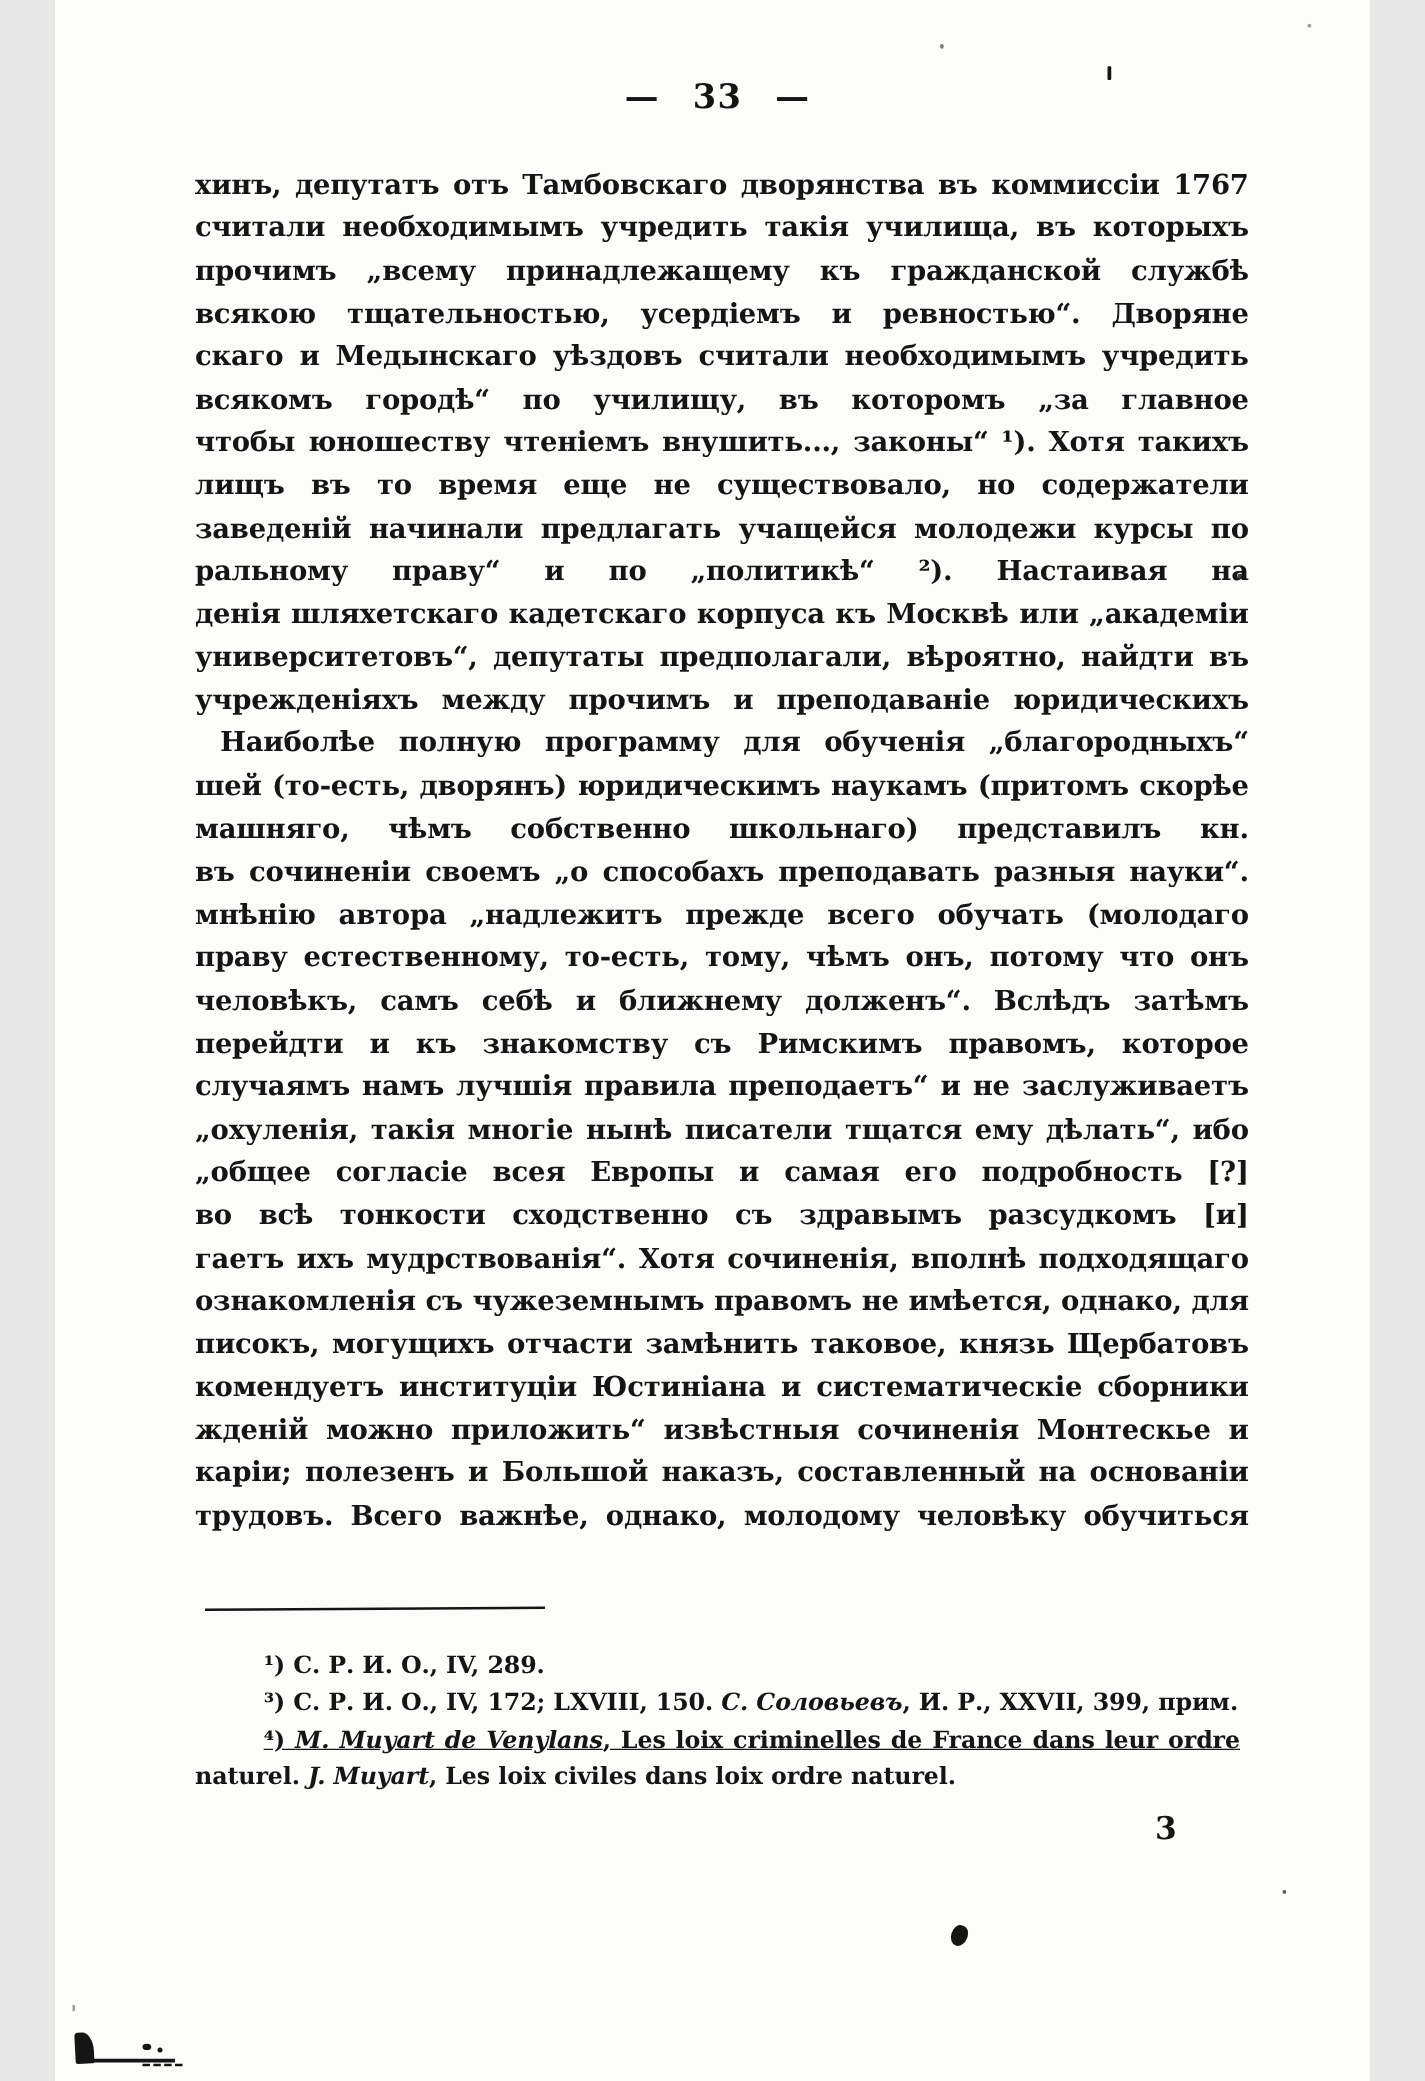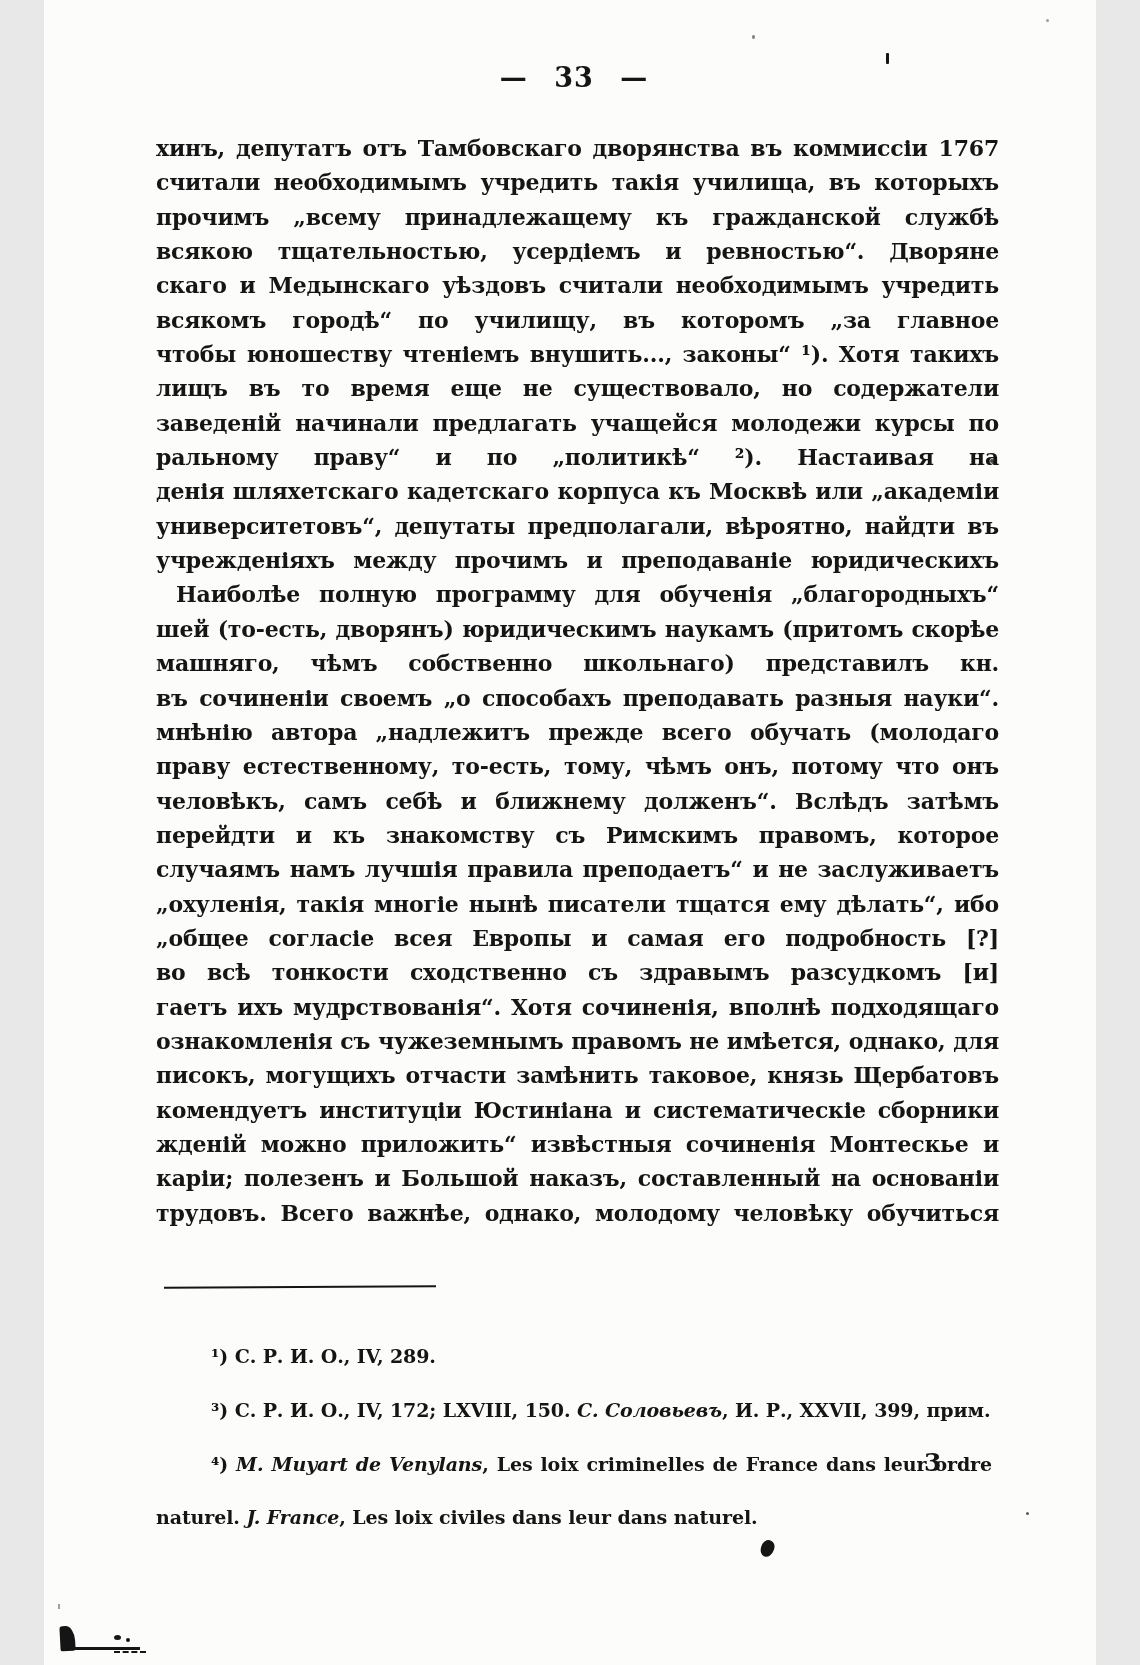--- a/index.html
+++ b/index.html
@@ -41,23 +41,23 @@
     position:absolute;left:120px;top:1286px;width:272px;height:2px;
     background:var(--ink);
     transform:rotate(-0.35deg);
   }
   .footnotes{
     position:absolute;left:112px;top:1318px;width:836px;
     font-size:19px;
     line-height:29.8px;
     letter-spacing:-0.1px;
   }
-  .fline{height:29.8px;overflow:hidden;margin-top:24px;}
+  .fline{height:29.8px;overflow:hidden;}
   .fline.indent{text-indent:55px;}
-  .fline.justify{text-align:justify;text-align-last:justify;}
+  .fline.justify{text-align:justify;text-align-last:justify;text-decoration:underline;}
   .fline i{font-style:italic;}
   .signature{
     position:absolute;left:880px;top:1448px;
     font-size:25px;
   }
   
   .ink{position:absolute;background:var(--ink);}
   .mark-tick-top{left:842px;top:53px;width:3px;height:11px;border-radius:1px;}
   .mark-speck-a{left:708px;top:35px;width:3px;height:4px;border-radius:50%;opacity:.55;}
   .mark-speck-b{left:1002px;top:19px;width:3px;height:3px;border-radius:50%;opacity:.4;}
@@ -112,21 +112,21 @@
       <div class="bline">каріи; полезенъ и Большой наказъ, составленный на основаніи этихъ</div>
       <div class="bline">трудовъ. Всего важнѣе, однако, молодому человѣку обучиться „за-</div>
     </div>
 
   <div class="fn-separator"></div>
 
   <div class="footnotes">
       <div class="fline indent"><span>¹) С. Р. И. О., IV, 289.</span></div>
       <div class="fline indent"><span>³) С. Р. И. О., IV, 172; LXVIII, 150. </span><i>С. Соловьевъ</i><span>, И. Р., XXVII, 399, прим.</span></div>
       <div class="fline indent justify"><span>⁴) </span><i>M. Muyart de Venylans</i><span>, Les loix criminelles  de France dans leur ordre</span></div>
-      <div class="fline"><span>naturel. </span><i>J. France</i><span>, Les loix civiles dans leur dans naturel.</span></div>
+      <div class="fline"><span>naturel. </span><i>J. Muyart</i><span>, Les loix civiles dans loix ordre naturel.</span></div>
     </div>
 
   <div class="signature">3</div>
 
   <div class="ink mark-tick-top"></div>
   <div class="ink mark-speck-a"></div>
   <div class="ink mark-speck-b"></div>
   <div class="ink mark-speck-c"></div>
   <div class="ink mark-blob"></div>
   <div class="ink mark-speck-d"></div>

